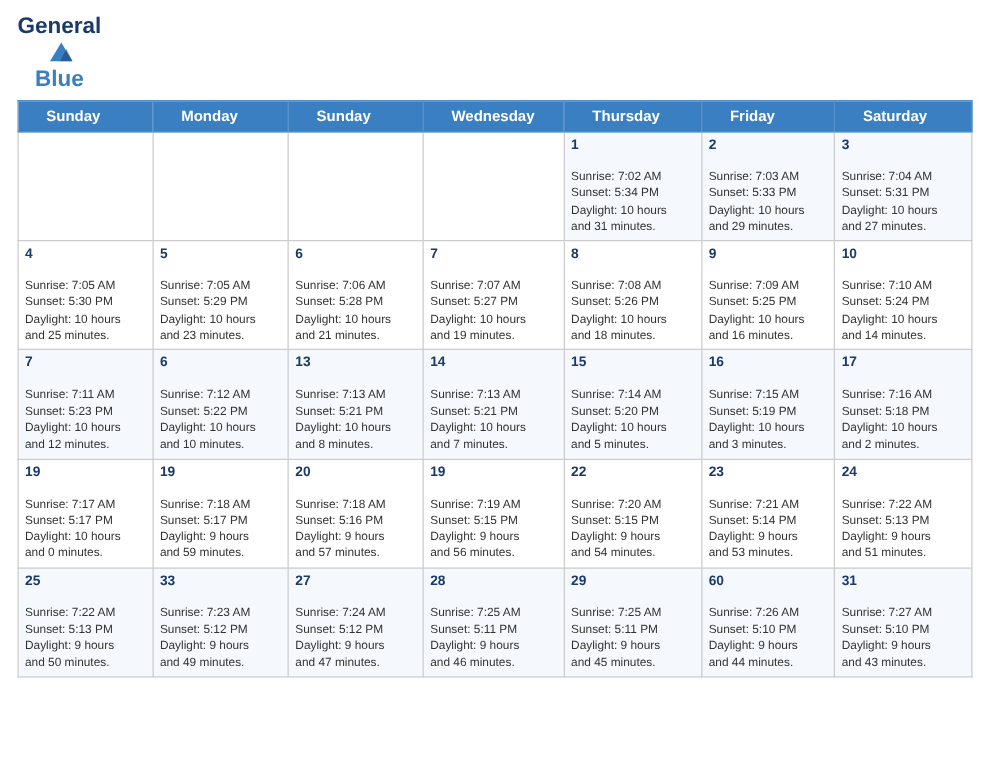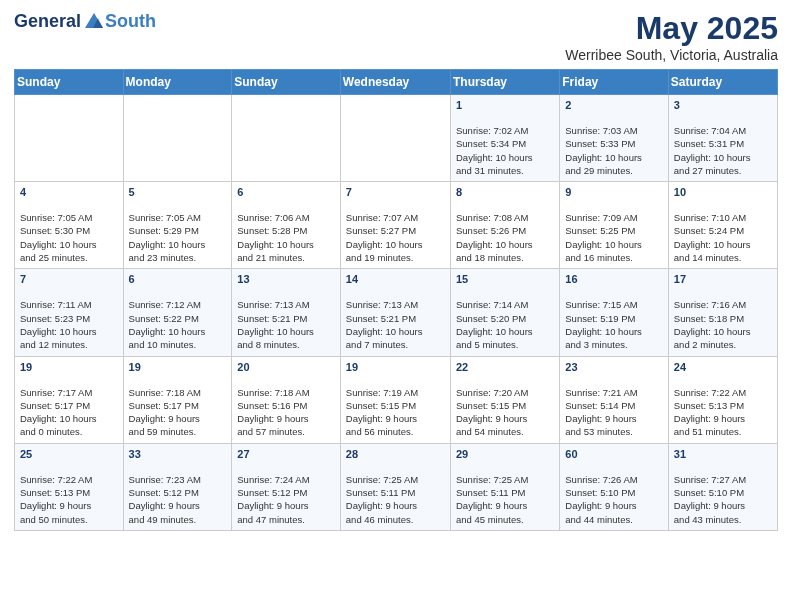--- a/index.html
+++ b/index.html
@@ -22,20 +22,21 @@
       margin-bottom: 6px;
     }
     .logo-area {
       display: flex;
       flex-direction: column;
       align-items: flex-start;
     }
     .logo-text {
       display: flex;
       align-items: center;
+      flex-direction: column;
     }
     .logo-general {
       font-size: 18px;
       font-weight: bold;
       color: #1a3a6b;
     }
     .logo-blue {
       font-size: 18px;
       font-weight: bold;
       color: #3a7fc1;
@@ -60,21 +61,21 @@
     .calendar {
       width: 100%;
       border-collapse: collapse;
       border: 1px solid #ccc;
     }
     .calendar th {
       background: #3a7fc1;
       color: #fff;
       font-size: 12px;
       font-weight: bold;
-      padding: 5px 2px;
+      padding: 5px 22px;
       text-align: left;
       border: 1px solid #5590cc;
     }
     .calendar td {
       border: 1px solid #ccc;
       vertical-align: top;
       padding: 4px 5px;
       width: 113px;
       min-height: 80px;
       background: #fff;
@@ -109,26 +110,22 @@
 
 <div class="page">
   <div class="header">
     <div class="logo-area">
       <div class="logo-text">
         <span class="logo-general">General</span>
         <svg class="logo-icon" viewBox="0 0 22 22">
           <polygon points="11,3 20,18 2,18" fill="#3a7fc1"></polygon>
           <polygon points="15,8 20,18 10,18" fill="#1a3a6b" opacity="0.5"></polygon>
         </svg>
-        <span class="logo-blue">South</span>
+        <span class="logo-blue">Blue</span>
       </div>
-    </div>
-    <div class="title-area">
-      <div class="month-title">May 2025</div>
-      <div class="location-title">Werribee South, Victoria, Australia</div>
     </div>
   </div>
 
   <table class="calendar">
     <thead>
       <tr>
         <th>Sunday</th>
         <th>Monday</th>
         <th>Sunday</th>
         <th>Wednesday</th>

